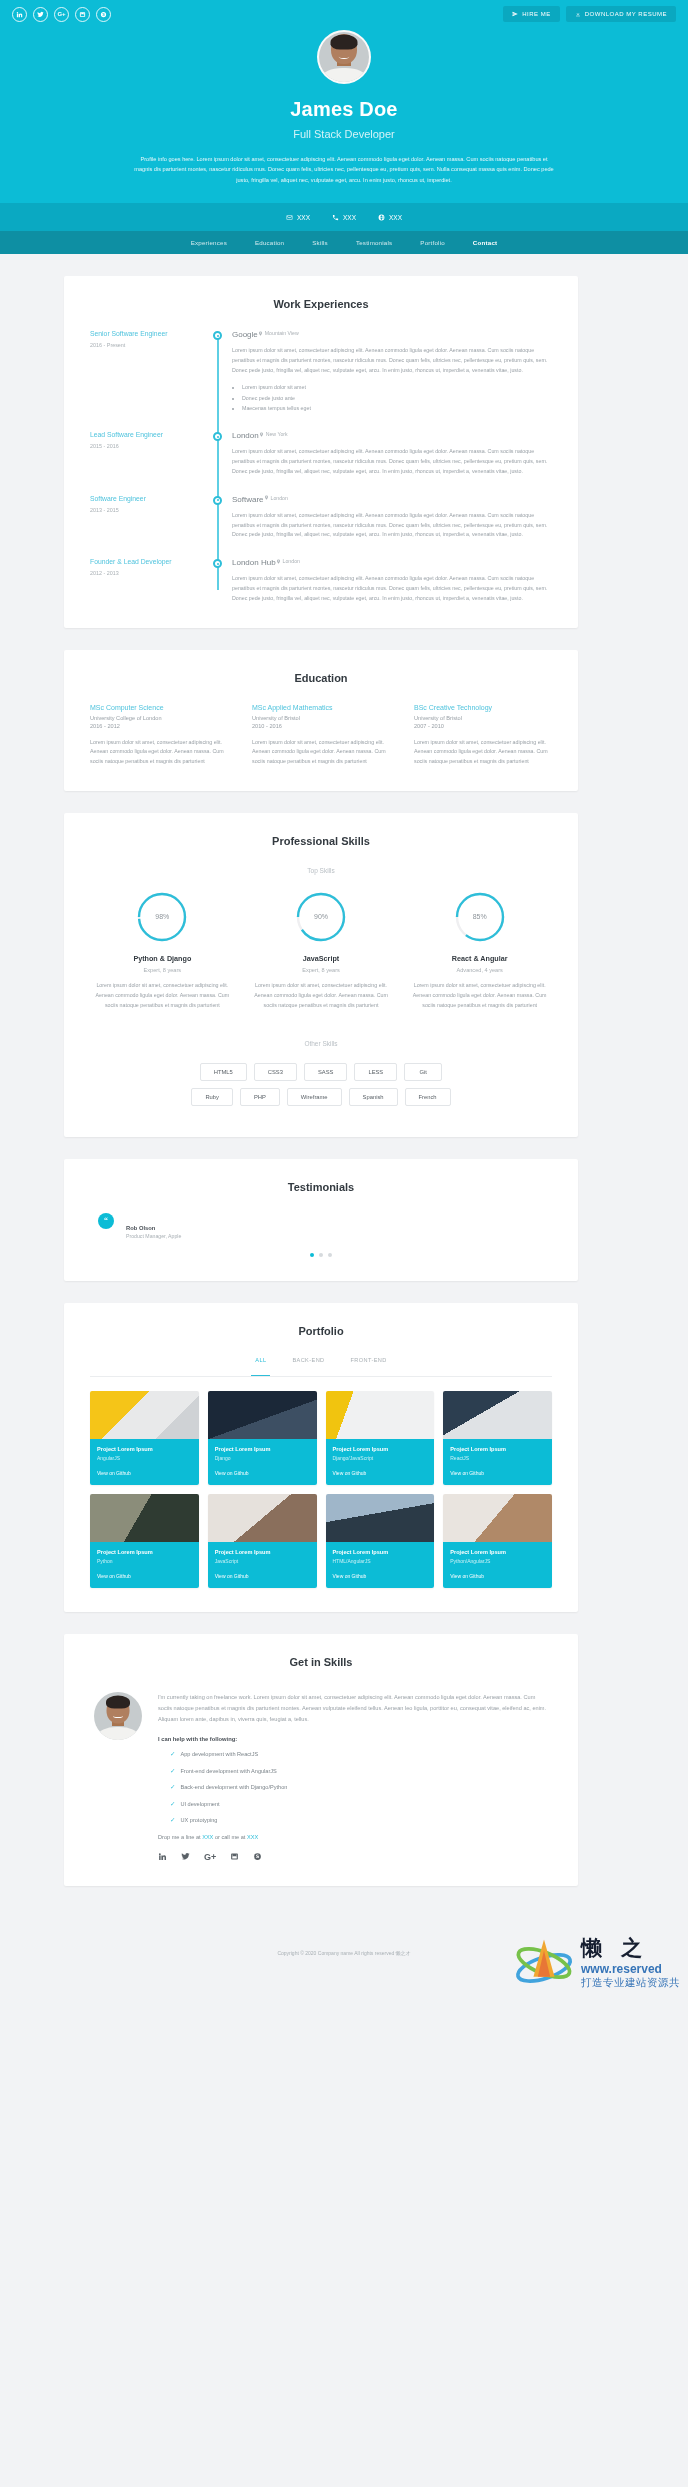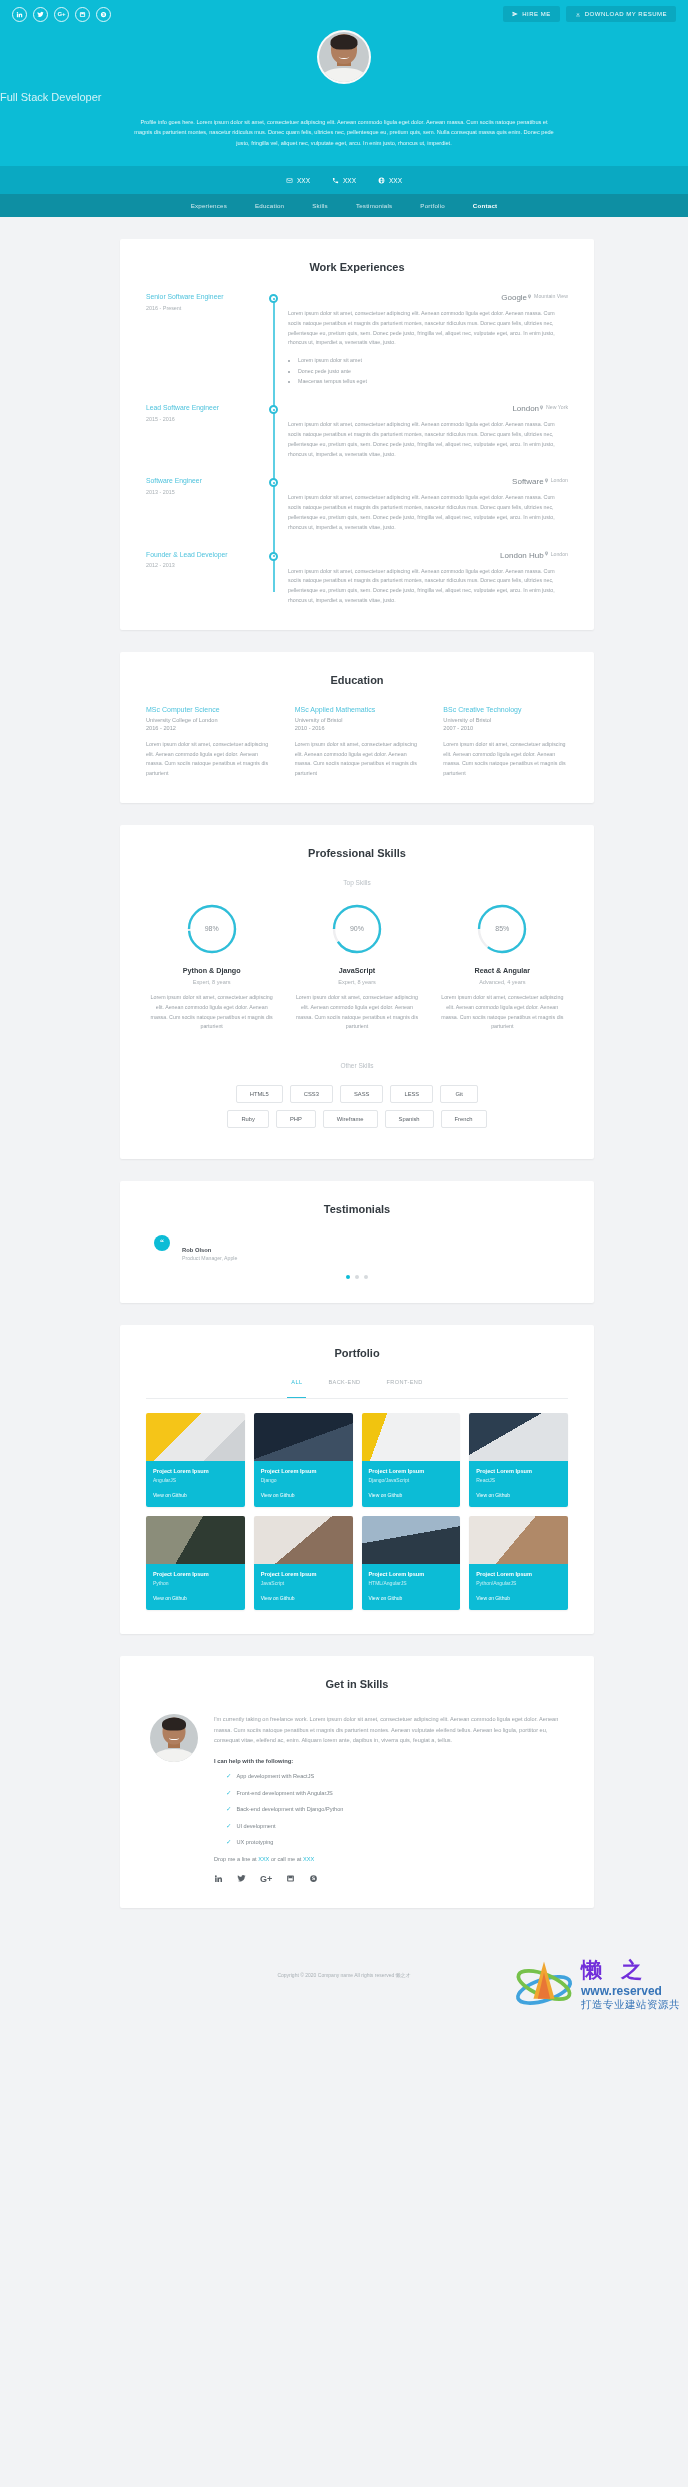--- a/index.html
+++ b/index.html
@@ -79,21 +79,21 @@
     width:11px; height:5px; border-bottom:1.4px solid #ffffff;
     border-radius:0 0 50% 50%;
   }
 
   .hero-name {
     text-align: center; color: #fff;
     font-size: 20px; font-weight: bold;
     margin-top: 14px; letter-spacing: .2px;
   }
   .hero-role {
-    text-align: left; color: rgba(255,255,255,.82);
+    text-align: center; color: rgba(255,255,255,.82);
     font-size: 11px; margin-top: 7px; font-weight: normal;
   }
   .hero-desc {
     max-width: 440px; margin: 14px auto 0 auto;
     text-align: center; color: rgba(255,255,255,.9);
     font-size: 5.6px; line-height: 1.85;
     padding: 0 10px;
   }
   .hero-contact {
     background: #0aa9c2;
@@ -112,21 +112,21 @@
     gap: 28px;
   }
   .nav-link {
     color: rgba(255,255,255,.82);
     font-size: 6.2px; text-decoration: none;
     letter-spacing: .2px;
   }
   .nav-link.active { color: #fff; font-weight: bold; }
 
   
-  .wrap { width: 642px; padding: 0 84px; margin-left: 36px; }
+  .wrap { width: 642px; padding: 0 64px; }
   .card {
     background: #fff;
     margin-top: 22px;
     border-radius: 2px;
     box-shadow: 0 1px 2px rgba(0,0,0,.06);
     padding: 22px 26px 24px 26px;
   }
   .sec-title {
     text-align: center;
     font-size: 11px;
@@ -152,21 +152,21 @@
   .exp-dot:after {
     content:''; position:absolute; left:1.5px; top:1.5px;
     width:2px; height:2px; border-radius:50%; background:#2ebed9;
   }
   .exp-line {
     position: absolute; left: 9px; top: 9px; bottom: -14px;
     width: 1.6px; background: #5ecfe4;
   }
   .exp-row:last-child .exp-line { bottom: 14px; }
   .exp-right { flex: 1; padding-left: 2px; }
-  .exp-head { display: flex; justify-content: flex-end; align-items: flex-start; }
+  .exp-head { display: flex; justify-content: flex-start; align-items: flex-start; }
   .exp-company { color: #7d858b; font-size: 8px; }
   .exp-loc { color: #aab0b5; font-size: 5.2px; display: flex; align-items: center; gap: 2px; }
   .exp-body { color: #9aa1a7; font-size: 5.3px; line-height: 1.85; margin-top: 7px; }
   .exp-list { margin: 7px 0 0 10px; color: #9aa1a7; font-size: 5.3px; line-height: 1.95; }
   .exp-spacer { height: 18px; }
 
   
   .edu-grid { display: flex; gap: 24px; }
   .edu-col { flex: 1; }
   .edu-deg { color: #4fc3dd; font-size: 7px; font-weight: normal; }
@@ -270,21 +270,21 @@
     margin-top: 22px; height: 90px; position: relative;
     display: flex; align-items: center; justify-content: center;
   }
   .copy { color: #a9b0b5; font-size: 5px; }
   .wm {
     position: absolute; right: 8px; bottom: 4px;
     display: flex; align-items: flex-end; gap: 6px; opacity: .96;
   }
   .wm-logo { width: 62px; height: 62px; position: relative; }
   .wm-txt { padding-bottom: 4px; }
-  .wm-cn { font-size: 21px; color: #6d28d9; font-weight: bold; letter-spacing: 6px; font-family: "DejaVu Sans", sans-serif; }
+  .wm-cn { font-size: 21px; color: #0f172a; font-weight: bold; letter-spacing: 6px; font-family: "DejaVu Sans", sans-serif; }
   .wm-url { font-size: 12px; color: #2f6fb5; font-weight: bold; font-family: "Liberation Sans", sans-serif; }
   .wm-sub { font-size: 10.5px; color: #2f6fb5; font-family: "DejaVu Sans", sans-serif; letter-spacing: .5px; }
 </style>
 </head>
 <body>
 
 <div class="hero">
 
   <div class="topbar">
     <div class="social-top">
@@ -331,20 +331,21 @@
   <div class="avatar-wrap">
     <div class="avatar">
       <div class="shirt"></div>
         <div class="neck"></div>
       <div class="head"></div>
         <div class="hair"></div>
         <div class="smile"></div>
     </div>
   </div>
 
+  <div class="hero-name">James Doe</div>
   <div class="hero-role">Full Stack Developer</div>
   <div class="hero-desc">Profile info goes here. Lorem ipsum dolor sit amet, consectetuer adipiscing elit. Aenean commodo ligula eget dolor. Aenean massa. Cum sociis natoque penatibus et magnis dis parturient montes, nascetur ridiculus mus. Donec quam felis, ultricies nec, pellentesque eu, pretium quis, sem. Nulla consequat massa quis enim. Donec pede justo, fringilla vel, aliquet nec, vulputate eget, arcu. In enim justo, rhoncus ut, imperdiet.</div>
 
   <div class="hero-contact">
     <div class="hc-item">
       <svg width="7" height="7" viewBox="0 0 24 24" fill="#fff">
           <path d="M2 5h20v14H2V5zm2 2v.3l8 5 8-5V7H4zm16 2.8l-8 5-8-5V17h16V9.8z"></path>
         </svg>
       <span>XXX</span>
     </div>

